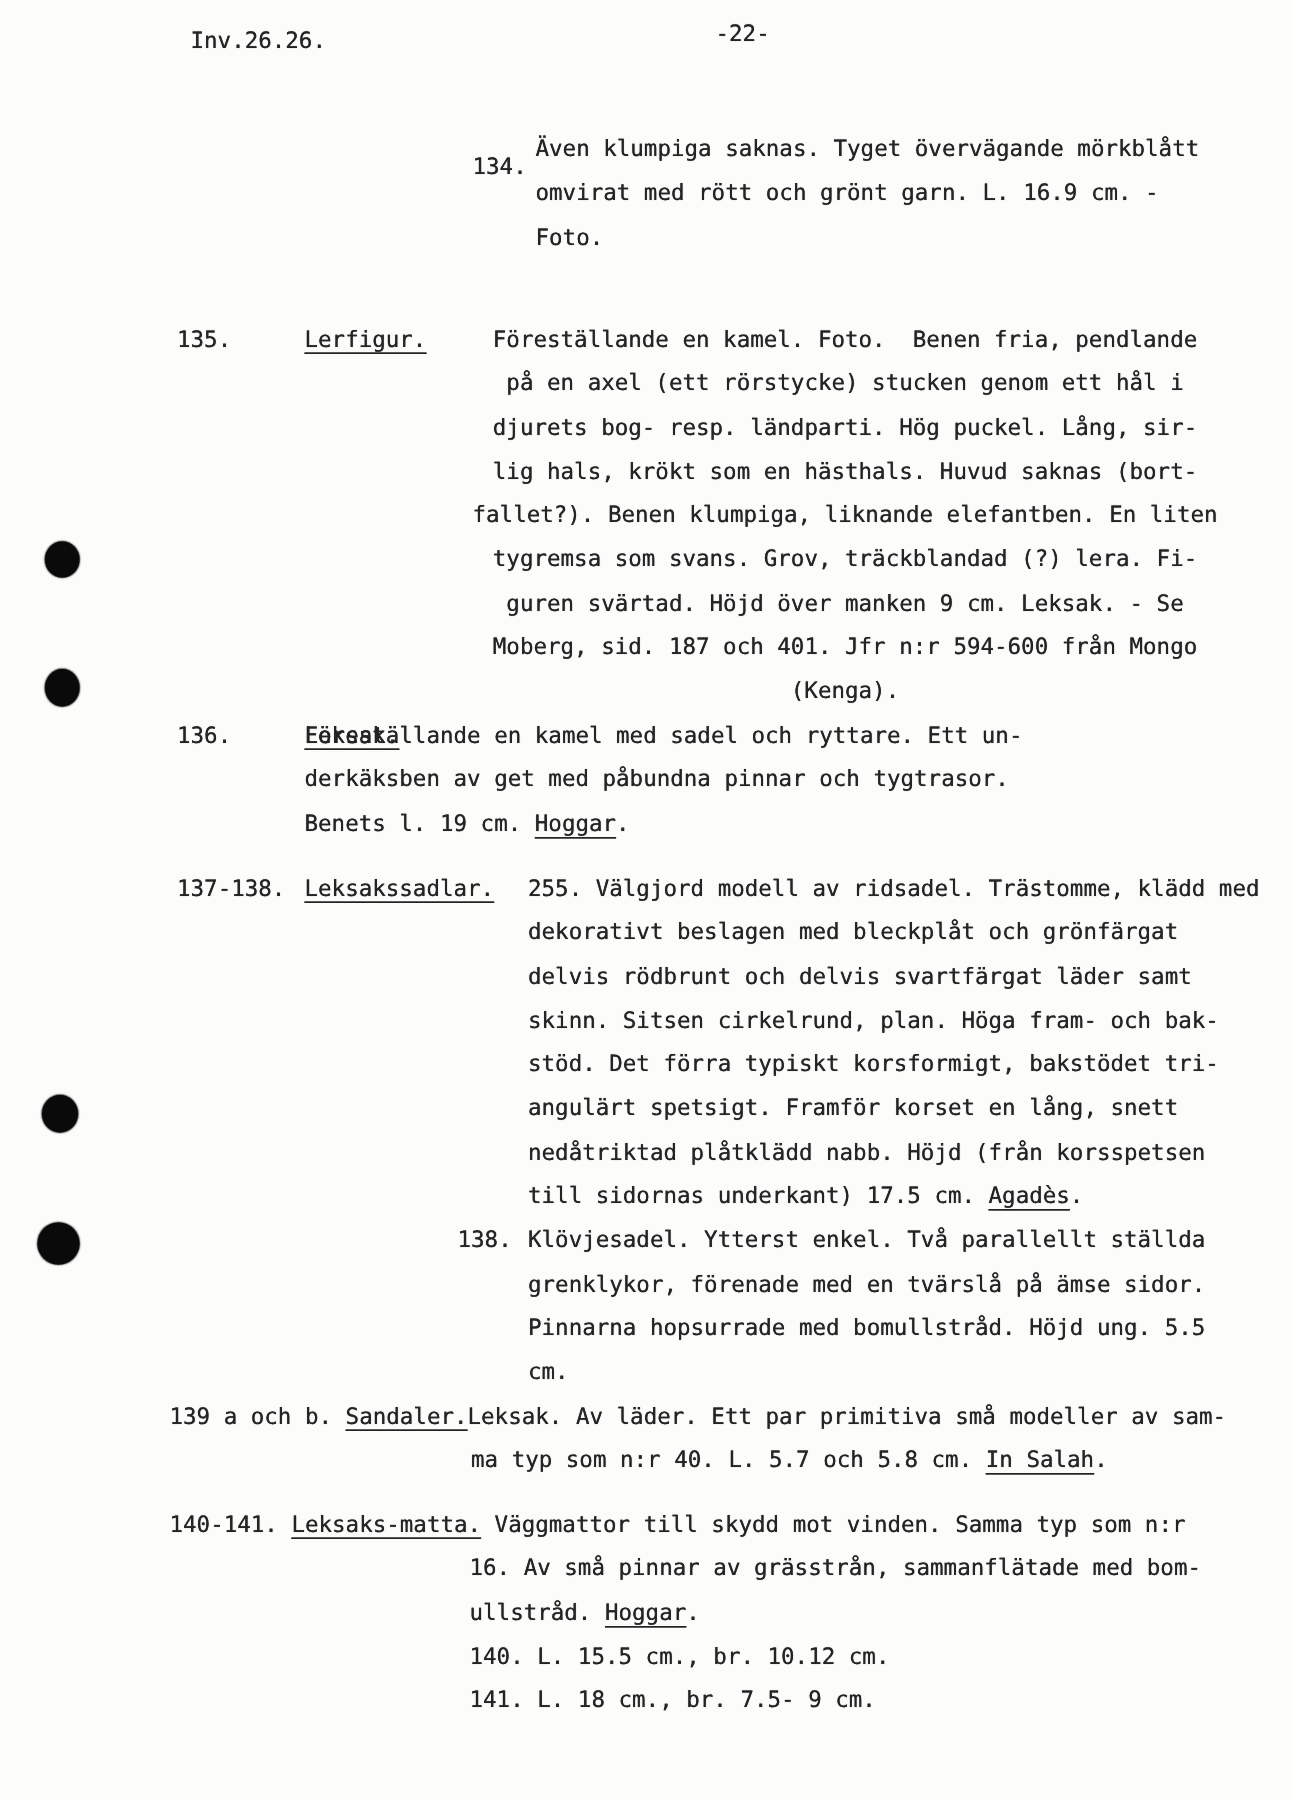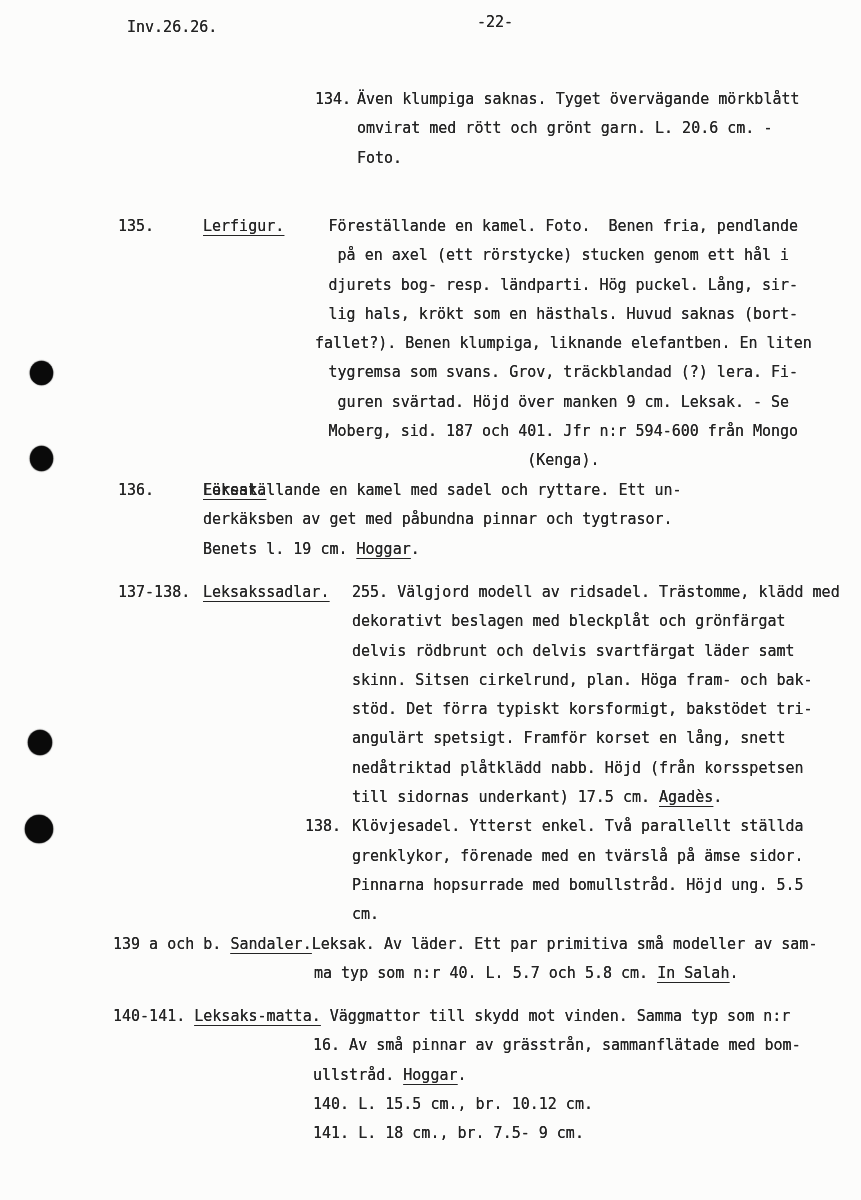--- a/index.html
+++ b/index.html
@@ -49,24 +49,24 @@
 <body>
 
 <div class="page">
   <div>
     <span class="hdr-item" style="left:127px; top:13px;">Inv.26.26.</span>
     <span class="hdr-item" style="left:477px; top:8px;">-22-</span>
   </div>
 
   <div id="entries">
       <div class="entry" style="top: 85px; left: 315px;">
-        <span class="num" style="left: 0px;">134.</span>
+        <span class="num" style="left: 0px; margin-top: 12px;">134.</span>
         <div class="body" style="margin-left: 42px;">
           <div class="tline">Även klumpiga saknas. Tyget övervägande mörkblått</div>
-          <div class="tline">omvirat med rött och grönt garn. L. 20.6 cm. -</div>
+          <div class="tline">omvirat med rött och grönt garn. L. 16.9 cm. -</div>
           <div class="tline">Foto.</div>
         </div>
       </div>
       <div class="entry" style="top: 212px; left: 118px; text-align: center;">
         <span class="num" style="left: 0px;">135.</span>
         <span class="label" style="left: 85px;">Lerfigur.</span>
         <div class="body" style="margin-left: 197px;">
           <div class="tline">Föreställande en kamel. Foto.  Benen fria, pendlande</div>
           <div class="tline">på en axel (ett rörstycke) stucken genom ett hål i</div>
           <div class="tline">djurets bog- resp. ländparti. Hög puckel. Lång, sir-</div>

